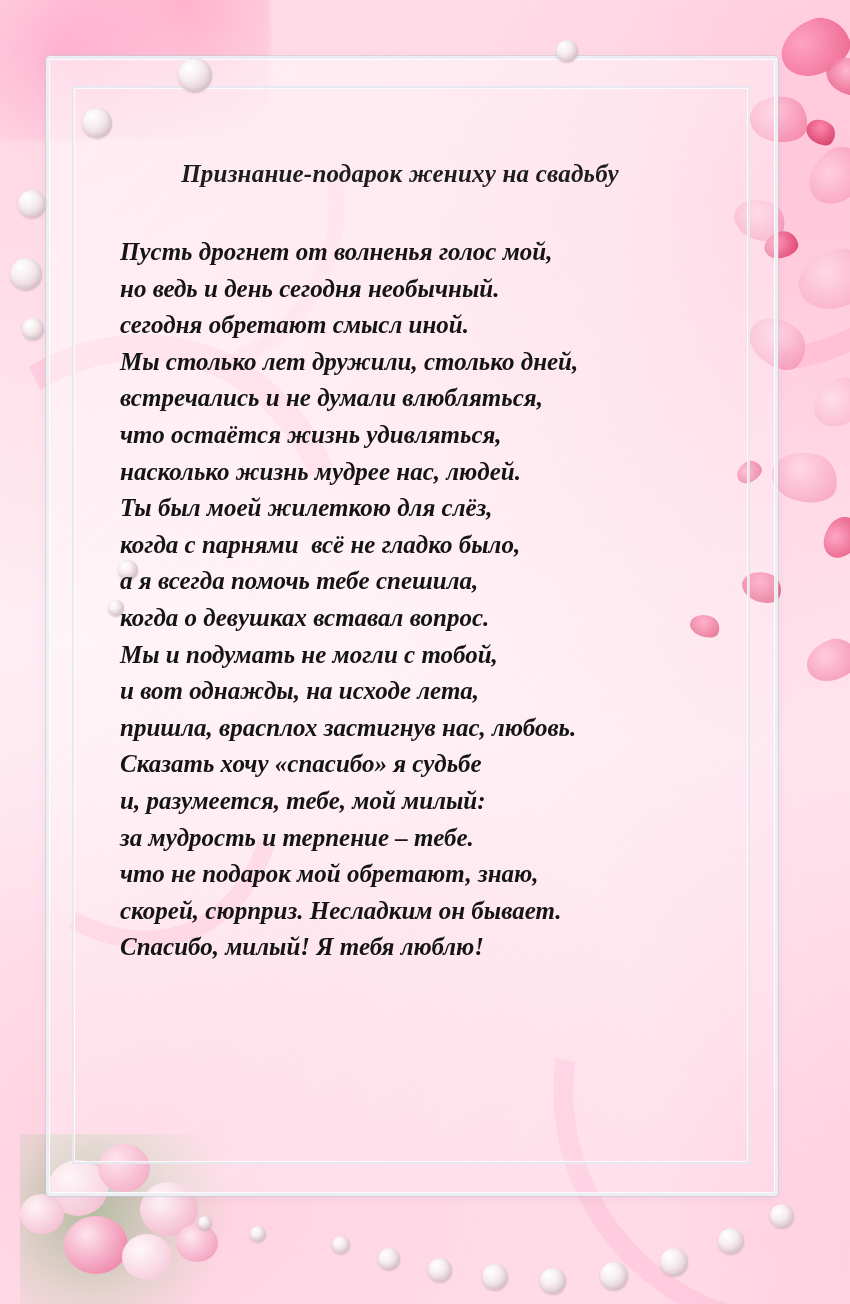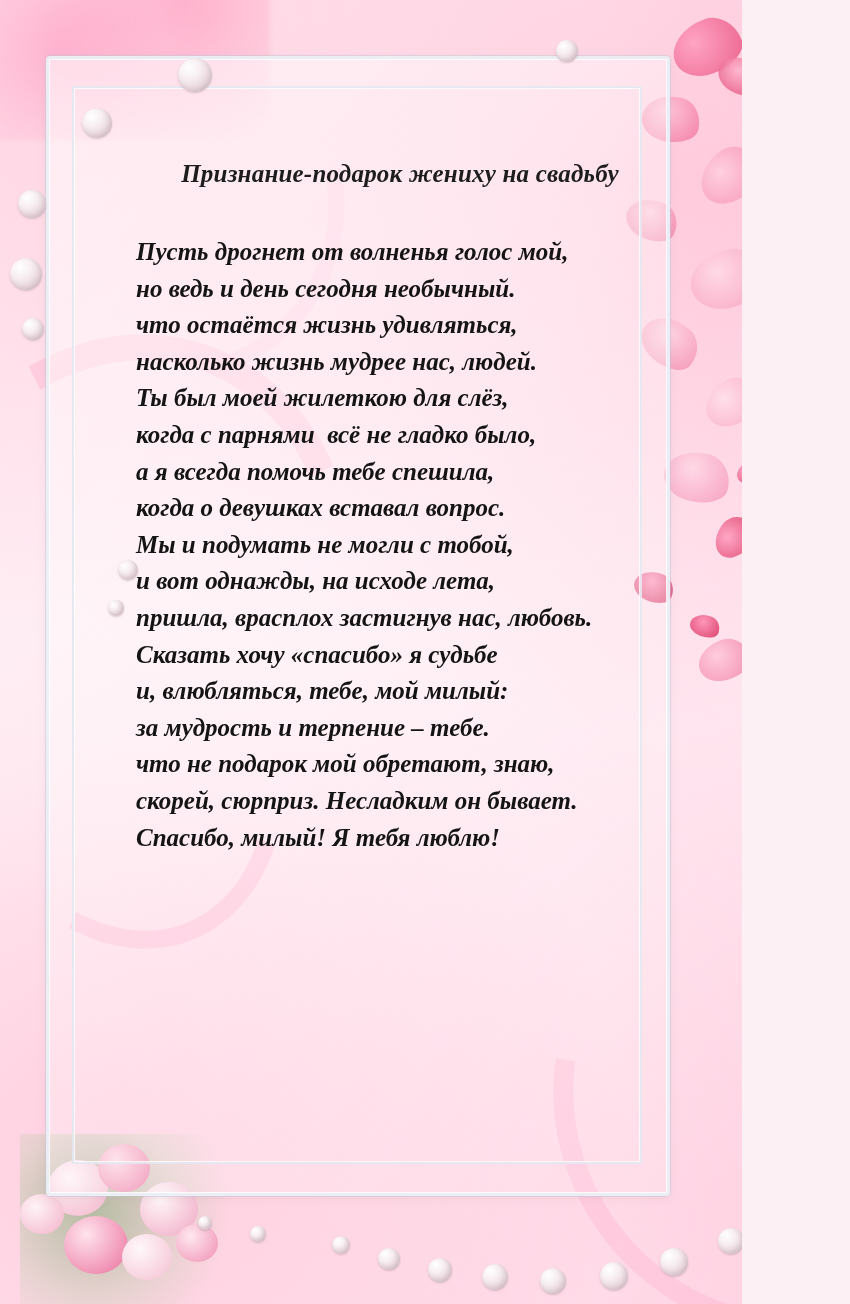--- a/index.html
+++ b/index.html
@@ -9,21 +9,21 @@
   body {
     width: 850px;
     height: 1304px;
     overflow: hidden;
     font-family: "Liberation Serif", serif;
     background: #fdf0f4;
   }
 
   .card {
     position: relative;
-    width: 742px;
+    width: 850px;
     height: 1304px;
     overflow: hidden;
     background:
       radial-gradient(circle at 12% 8%, rgba(255,215,228,0.95) 0%, rgba(255,236,243,0.4) 38%, rgba(255,255,255,0) 60%),
       radial-gradient(circle at 88% 14%, rgba(255,180,205,0.85) 0%, rgba(255,225,237,0.35) 42%, rgba(255,255,255,0) 66%),
       radial-gradient(circle at 14% 88%, rgba(255,205,222,0.9) 0%, rgba(255,238,245,0.4) 40%, rgba(255,255,255,0) 64%),
       radial-gradient(circle at 90% 92%, rgba(255,198,218,0.8) 0%, rgba(255,240,246,0.3) 45%, rgba(255,255,255,0) 70%),
       linear-gradient(160deg, #ffd9e6 0%, #ffe9f1 25%, #fff4f8 50%, #ffe4ee 75%, #ffd2e2 100%);
   }
 
@@ -98,21 +98,21 @@
     font-style: italic;
     font-weight: bold;
     font-size: 25px;
     color: #1d1d1d;
     text-align: center;
     margin: 0 0 46px 0;
     letter-spacing: 0.2px;
   }
 
   .poem {
-    margin: 16px;
+    margin: 0;
     padding: 0;
     list-style: none;
   }
   .poem-line {
     font-family: "Liberation Serif", serif;
     font-style: italic;
     font-weight: bold;
     font-size: 25px;
     line-height: 36.6px;
     color: #141414;
@@ -188,31 +188,34 @@
   <div class="pearl" style="left:718px;top:1228px;width:26px;height:26px;"></div>
   <div class="pearl" style="left:770px;top:1204px;width:24px;height:24px;"></div>
   <div class="pearl" style="left:198px;top:1216px;width:14px;height:14px;"></div>
   <div class="pearl" style="left:250px;top:1226px;width:16px;height:16px;"></div>
 
   <div class="content">
     <div class="doc-title">Признание-подарок жениху на свадьбу</div>
     <div class="poem">
       <div class="poem-line">Пусть дрогнет от волненья голос мой,</div>
       <div class="poem-line">но ведь и день сегодня необычный.</div>
+      <div class="poem-line">сегодня обретают смысл иной.</div>
+      <div class="poem-line">Мы столько лет дружили, столько дней,</div>
+      <div class="poem-line">встречались и не думали влюбляться,</div>
       <div class="poem-line">что остаётся жизнь удивляться,</div>
       <div class="poem-line">насколько жизнь мудрее нас, людей.</div>
       <div class="poem-line">Ты был моей жилеткою для слёз,</div>
       <div class="poem-line">когда с парнями  всё не гладко было,</div>
       <div class="poem-line">а я всегда помочь тебе спешила,</div>
       <div class="poem-line">когда о девушках вставал вопрос.</div>
       <div class="poem-line">Мы и подумать не могли с тобой,</div>
       <div class="poem-line">и вот однажды, на исходе лета,</div>
       <div class="poem-line">пришла, врасплох застигнув нас, любовь.</div>
       <div class="poem-line">Сказать хочу «спасибо» я судьбе</div>
-      <div class="poem-line">и, влюбляться, тебе, мой милый:</div>
+      <div class="poem-line">и, разумеется, тебе, мой милый:</div>
       <div class="poem-line">за мудрость и терпение – тебе.</div>
       <div class="poem-line">что не подарок мой обретают, знаю,</div>
       <div class="poem-line">скорей, сюрприз. Несладким он бывает.</div>
       <div class="poem-line">Спасибо, милый! Я тебя люблю!</div>
     </div>
   </div>
 
 </div>
 
 </body></html>

